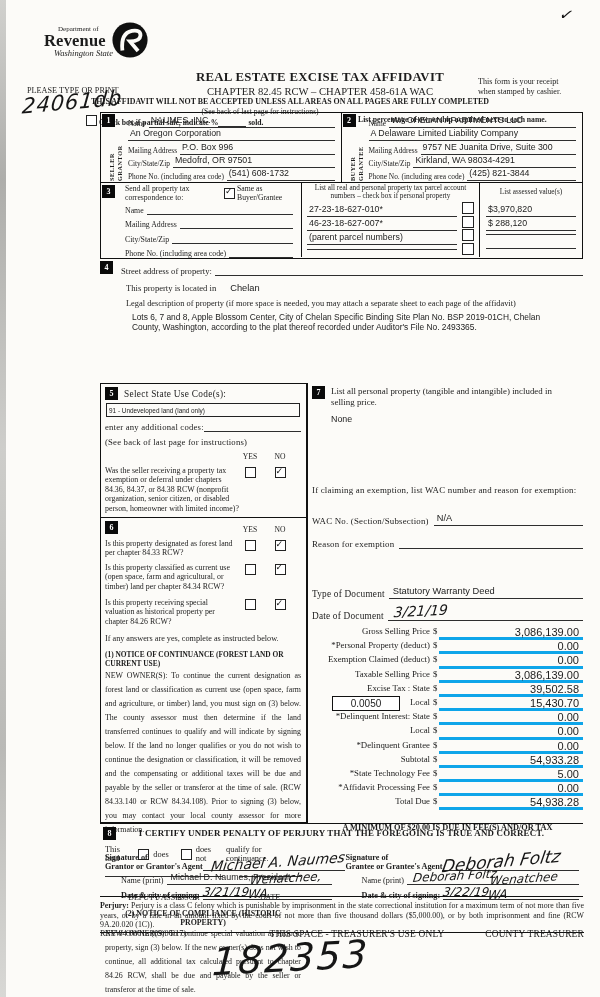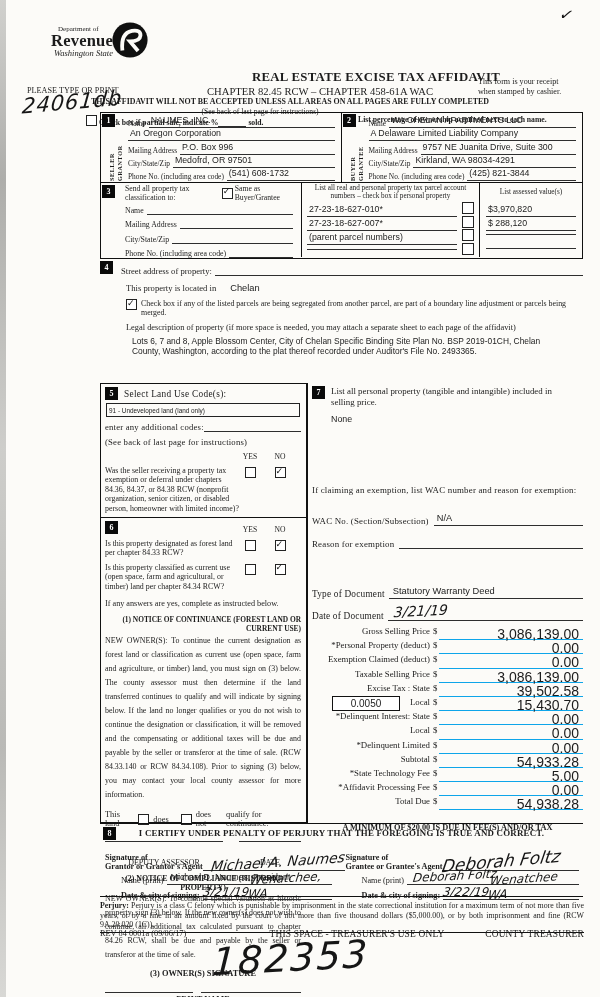--- a/index.html
+++ b/index.html
@@ -2,21 +2,21 @@
 <html><head>
 <meta charset="utf-8">
 <style>
   html,body{margin:0;padding:0;background:#e8e8e6;}
   .page{position:relative;width:600px;height:997px;background:#fcfbf8;color:#1c1c1c;
         font-family:"Liberation Serif",serif;overflow:hidden;}
   .edge{position:absolute;left:0;top:0;width:6px;height:997px;
         background:linear-gradient(180deg,#c6c6c3 0%,#9a9a97 18%,#c2c2bf 45%,#a9a9a6 75%,#cfcfcc 100%);opacity:.8;}
   .abs{position:absolute;}
   .sans{font-family:"Liberation Sans",sans-serif;}
-  .b{font-weight:bold;text-align:right;}
+  .b{font-weight:bold;}
   .ctr{text-align:center;}
   .u{border-bottom:1px solid #2e2e2e;}
   .grow{flex:1;}
   .row{display:flex;align-items:flex-end;}
   .sq{width:13px;height:13px;background:#0a0a0a;color:#fff;display:flex;align-items:center;justify-content:center;
       font:bold 8px "Liberation Serif",serif;flex:0 0 13px;}
   .cb{width:9px;height:9px;border:1.1px solid #222;background:#fff;display:inline-block;position:relative;flex:0 0 9px;}
   .cb.on::after{content:"✓";position:absolute;left:0px;top:-2.5px;font:bold 9px "DejaVu Sans",sans-serif;color:#111;}
   .hand{font-family:"DejaVu Sans",sans-serif;font-style:italic;color:#161616;transform:skewX(-8deg);display:inline-block;}
   .vert{display:flex;gap:1px;}
@@ -46,21 +46,21 @@
   .yn i{font-style:normal;width:18px;text-align:center;font-size:7.6px;font-weight:normal;}
   .qrow{display:flex;margin-top:5px;}
   .qtext{flex:1;font-size:7.9px;line-height:9.4px;padding-right:2px;}
   .qb{display:flex;gap:12px;padding-right:12px;align-items:flex-start;padding-top:1px;}
   .qb u{width:18px;display:flex;justify-content:center;text-decoration:none;}
   .body8{font-size:7.9px;line-height:14px;text-align:justify;}
   .rightcol{left:312px;top:383px;width:271px;}
   .mrow{display:flex;height:14.2px;position:relative;}
   .mlabel{width:118px;text-align:right;font-size:8.8px;white-space:nowrap;}
   .mdollar{font-size:8.8px;margin:0 2px 0 3px;}
-  .mline{flex:1;border-bottom:1px solid #0ea5e9;text-align:right;font-family:"Liberation Sans",sans-serif;font-size:14px;padding-right:4px;}
+  .mline{flex:1;border-bottom:3px solid #0ea5e9;text-align:right;font-family:"Liberation Sans",sans-serif;font-size:11px;padding-right:4px;}
   .rate{position:absolute;left:20px;bottom:0;width:66px;height:13px;border:1.5px solid #111;background:#fff;
         display:flex;align-items:center;justify-content:center;font:10px "Liberation Sans",sans-serif;}
   
   .sec8{left:100px;top:823px;width:483px;height:74px;border-top:1.5px solid #111;border-bottom:1.3px solid #111;box-sizing:border-box;}
   .sec8 .sq{position:absolute;left:3px;top:3px;}
   .half{width:50%;box-sizing:border-box;position:relative;}
   .siglbl{font-size:8.2px;font-weight:bold;line-height:9.2px;white-space:nowrap;}
   .s8lbl{font-size:8.2px;white-space:nowrap;padding-right:3px;padding-left:16px;}
 </style>
 </head>
@@ -163,21 +163,21 @@
             <span class="flbl">Phone No. (including area code)</span>
           <span class="u grow"><span class="fval">(425) 821-3844</span></span>
           </div>
       </div>
     </div>
 
     <div class="s3row">
       <div class="s3a">
         <div class="sq">3</div>
         <div class="row" style="height:14px;align-items:center;">
-          <span style="font-size:7.7px;">Send all property tax classification to:</span>
+          <span style="font-size:7.7px;">Send all property tax correspondence to:</span>
           <span class="cb on" style="margin:0 2px 0 3px;"></span>
           <span style="font-size:7.7px;">Same as Buyer/Grantee</span>
         </div>
         <div class="frow" style="height:14.5px;">
             <span class="flbl" style="font-size:7.8px;">Name</span>
             <span class="u grow"></span>
           </div>
         <div class="frow" style="height:14.5px;">
             <span class="flbl" style="font-size:7.8px;">Mailing Address</span>
             <span class="u grow"></span>
@@ -192,21 +192,21 @@
           </div>
       </div>
 
       <div class="s3b">
         <div class="cellhead">List all real and personal property tax parcel account numbers – check box if personal property</div>
         <div class="prow">
             <span class="u grow"><span class="pnum">27-23-18-627-010*</span></span>
           <span class="cb" style="margin-left:5px;width:10px;height:10px;flex-basis:10px;"></span>
           </div>
         <div class="prow">
-            <span class="u grow"><span class="pnum">27-23-18-627-007*</span></span>
+            <span class="u grow"><span class="pnum">46-23-18-627-007*</span></span>
           <span class="cb" style="margin-left:5px;width:10px;height:10px;flex-basis:10px;"></span>
           </div>
         <div class="prow">
             <span class="u grow"><span class="pnum">(parent parcel numbers)</span></span>
           <span class="cb" style="margin-left:5px;width:10px;height:10px;flex-basis:10px;"></span>
           </div>
         <div class="prow">
             <span class="u grow"></span>
           <span class="cb" style="margin-left:5px;width:10px;height:10px;flex-basis:10px;"></span>
           </div>
@@ -233,33 +233,29 @@
   <div class="abs" style="left:100px;top:261px;width:483px;">
     <div class="row" style="height:15px;">
       <span class="sq" style="margin-right:8px;align-self:flex-start;">4</span>
       <span style="font-size:8.6px;padding-right:3px;">Street address of property:</span>
       <span class="u grow"></span>
     </div>
     <div class="row" style="margin:7px 0 0 26px;align-items:baseline;">
       <span style="font-size:8.6px;">This property is located in</span>
       <span class="sans" style="font-size:9.3px;margin-left:14px;">Chelan</span>
     </div>
-    <div class="row" style="margin:6px 0 0 26px;align-items:flex-start;">
-      <span class="cb on" style="margin-top:0;"></span>
-      <span style="font-size:7.9px;margin-left:4px;">Check box if any of the listed parcels are being segregated from another parcel, are part of a boundary line adjustment or parcels being merged.</span>
-    </div>
     <div style="margin:6px 0 0 26px;font-size:8.4px;">Legal description of property (if more space is needed, you may attach a separate sheet to each page of the affidavit)</div>
     <div class="sans" style="margin:4px 14px 0 32px;font-size:8.4px;line-height:10px;">Lots 6, 7 and 8, Apple Blossom Center, City of Chelan Specific Binding Site Plan No. BSP 2019-01CH, Chelan County, Washington, according to the plat thereof recorded under Auditor's File No. 2493365.</div>
   </div>
 
   <div class="abs leftbox">
     <div class="sec5">
       <div class="row" style="align-items:center;">
         <span class="sq">5</span>
-        <span style="font-size:9.3px;margin-left:6px;letter-spacing:.3px;">Select Land Use Code(s):</span>
+        <span style="font-size:9.3px;margin-left:6px;letter-spacing:.3px;">Select State Use Code(s):</span>
       </div>
       <div style="margin:3px 1px 0 1px;border:1.2px solid #222;height:12px;display:flex;align-items:center;">
         <span class="sans" style="font-size:6.4px;padding-left:2px;">91 - Undeveloped land (land only)</span>
       </div>
       <div class="row" style="margin-top:5px;">
         <span style="font-size:8.7px;letter-spacing:.2px;">enter any additional codes:</span>
         <span class="u grow"></span>
       </div>
       <div style="margin-top:5px;font-size:8.7px;letter-spacing:.2px;">(See back of last page for instructions)</div>
       <div class="row" style="margin-top:5px;">
@@ -304,20 +300,31 @@
         <div class="qtext">Is this property classified as current use (open space, farm and agricultural, or timber) land per chapter 84.34 RCW?</div>
         <div class="qb">
             <u>
               <span class="cb"></span>
             </u>
                         <u>
               <span class="cb on"></span>
             </u>
           </div>
       </div>
+      <div class="qrow" style="margin-top:7px;">
+        <div class="qtext">Is this property receiving special valuation as historical property per chapter 84.26 RCW?</div>
+        <div class="qb">
+            <u>
+              <span class="cb"></span>
+            </u>
+                        <u>
+              <span class="cb on"></span>
+            </u>
+          </div>
+      </div>
       <div style="margin-top:8px;font-size:8.2px;">If any answers are yes, complete as instructed below.</div>
       <div class="b" style="margin-top:7px;font-size:7.4px;">(1) NOTICE OF CONTINUANCE (FOREST LAND OR CURRENT USE)</div>
       <div class="body8" style="margin-top:1px;">NEW OWNER(S): To continue the current designation as forest land or classification as current use (open space, farm and agriculture, or timber) land, you must sign on (3) below. The county assessor must then determine if the land transferred continues to qualify and will indicate by signing below. If the land no longer qualifies or you do not wish to continue the designation or classification, it will be removed and the compensating or additional taxes will be due and payable by the seller or transferor at the time of sale. (RCW 84.33.140 or RCW 84.34.108). Prior to signing (3) below, you may contact your local county assessor for more information.</div>
 
       <div class="row" style="margin-top:8px;align-items:center;gap:4px;">
         <span style="font-size:8.4px;">This land</span>
         <span class="cb"></span>
         <span style="font-size:8.4px;margin-right:8px;">does</span>
         <span class="cb"></span>
         <span style="font-size:8.4px;">does not</span>
@@ -418,21 +425,21 @@
           <span class="mlabel">*Delinquent Interest: State</span>
           <span class="mdollar">$</span>
           <span class="mline">0.00</span>
         </div>
       <div class="mrow">
           <span class="mlabel">Local</span>
           <span class="mdollar">$</span>
           <span class="mline">0.00</span>
         </div>
       <div class="mrow">
-          <span class="mlabel">*Delinquent Limited</span>
+          <span class="mlabel">*Delinquent Grantee</span>
           <span class="mdollar">$</span>
           <span class="mline">0.00</span>
         </div>
       <div class="mrow">
           <span class="mlabel">Subtotal</span>
           <span class="mdollar">$</span>
           <span class="mline">54,933.28</span>
         </div>
       <div class="mrow">
           <span class="mlabel">*State Technology Fee</span>

